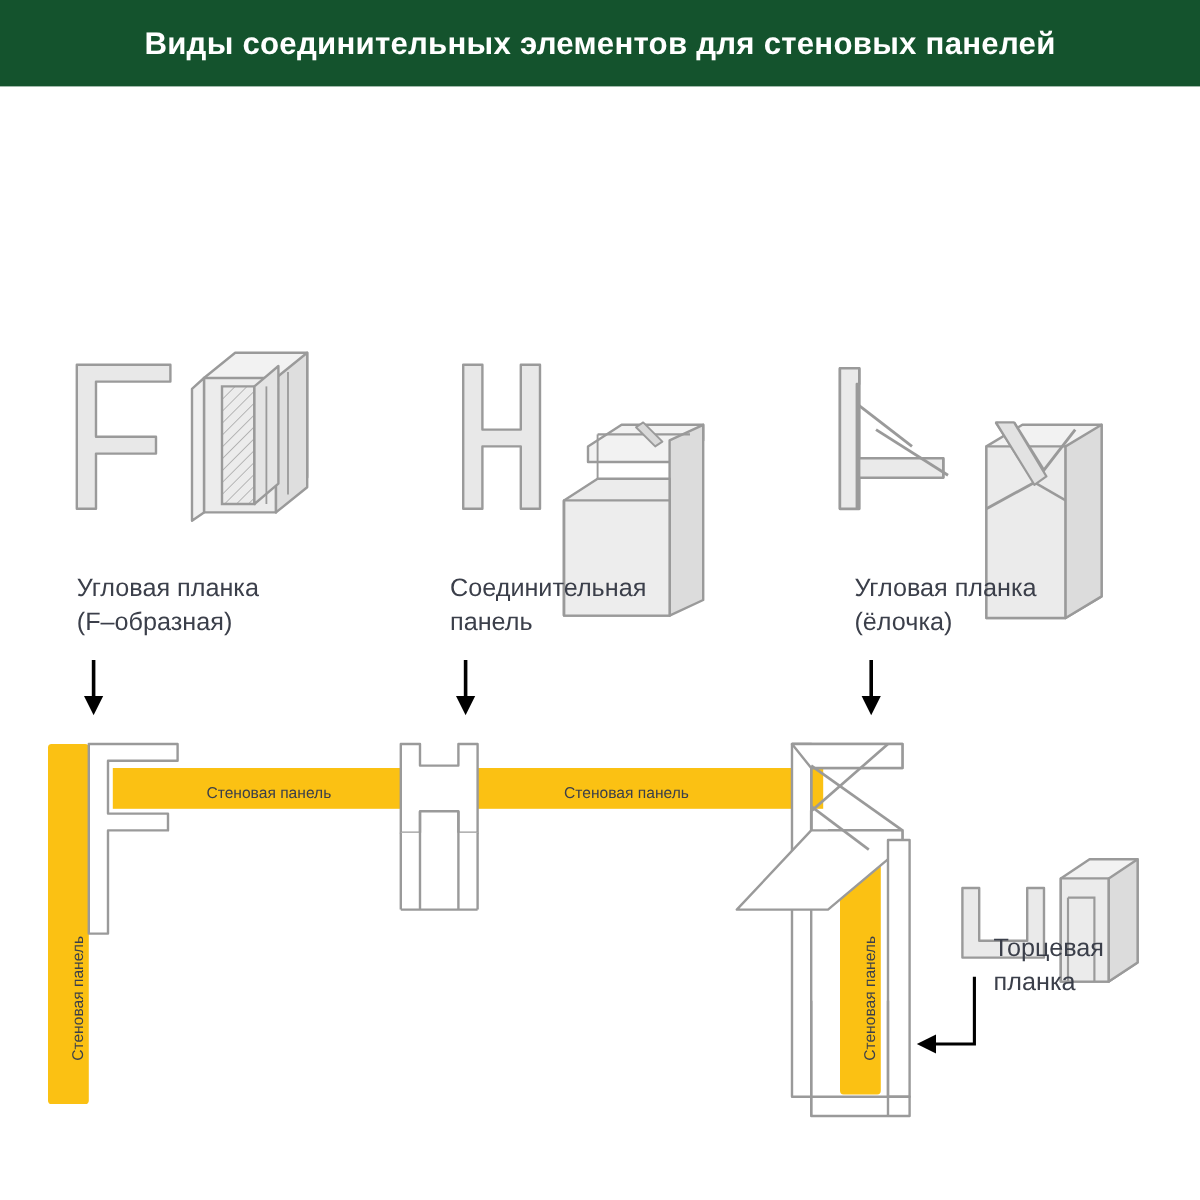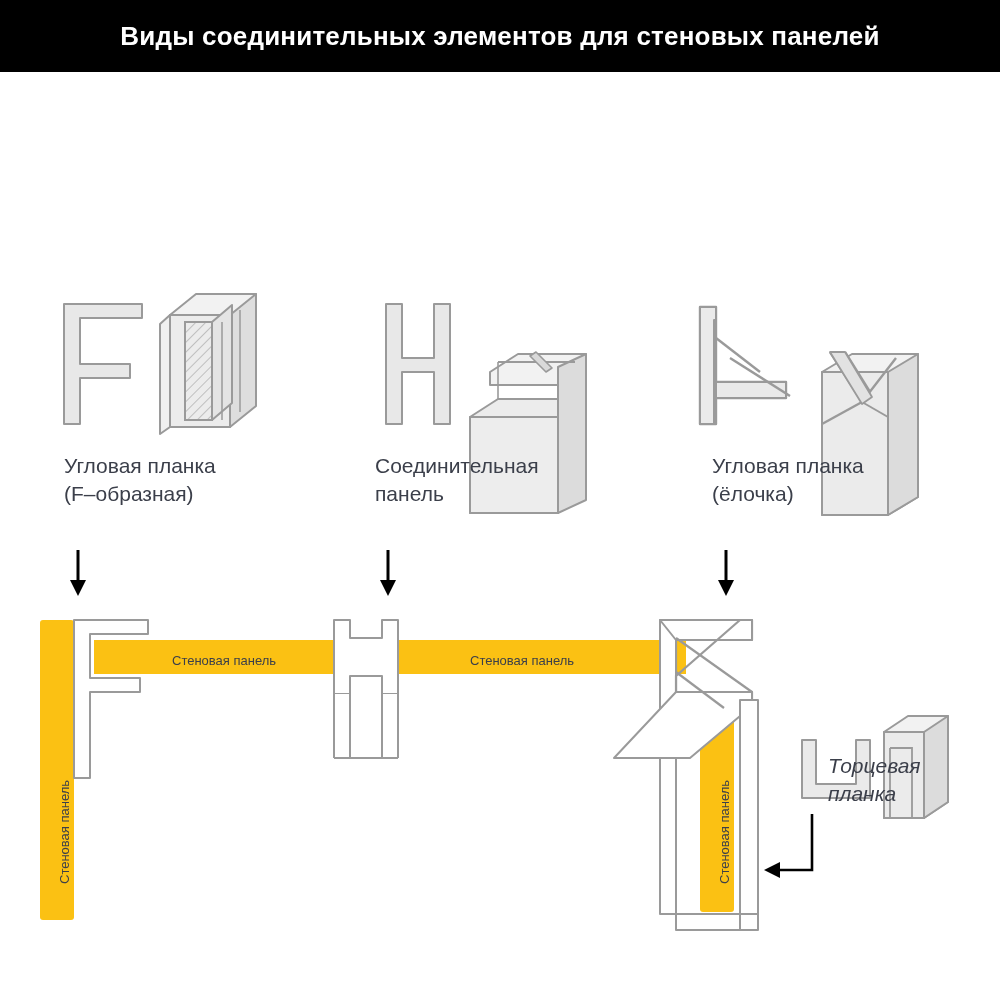--- a/index.html
+++ b/index.html
@@ -16,21 +16,21 @@
     overflow: hidden;
   }
 
   
   .header-bar {
     position: absolute;
     left: 0;
     top: 0;
     width: 1000px;
     height: 72px;
-    background: #000000;
+    background: #14532d;
     display: flex;
     align-items: center;
     justify-content: center;
   }
   .header-title {
     color: #ffffff;
     font-size: 26px;
     font-weight: bold;
     letter-spacing: 0.2px;
     text-align: center;
@@ -51,25 +51,26 @@
     top: 0;
   }
 
   
   .caption {
     position: absolute;
     font-size: 21px;
     line-height: 28px;
     color: #3b3f4a;
     white-space: pre-line;
+    margin-top: 25px;
   }
   #cap-1 { left: 64px;  top: 380px; width: 280px; }
   #cap-2 { left: 375px; top: 380px; width: 250px; }
   #cap-3 { left: 712px; top: 380px; width: 260px; }
-  #cap-4 { left: 828px; top: 680px; width: 160px; font-style: italic; }
+  #cap-4 { left: 828px; top: 680px; width: 160px; }
 
   
   .panel-label {
     position: absolute;
     font-size: 13px;
     color: #3b3f4a;
     white-space: nowrap;
   }
   .panel-label.vertical {
     transform-origin: 0 0;

